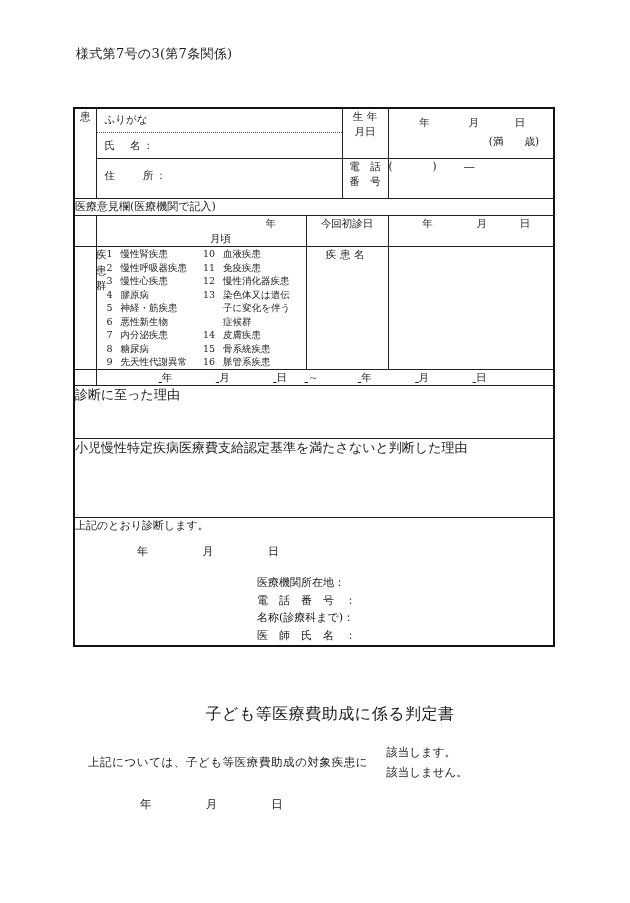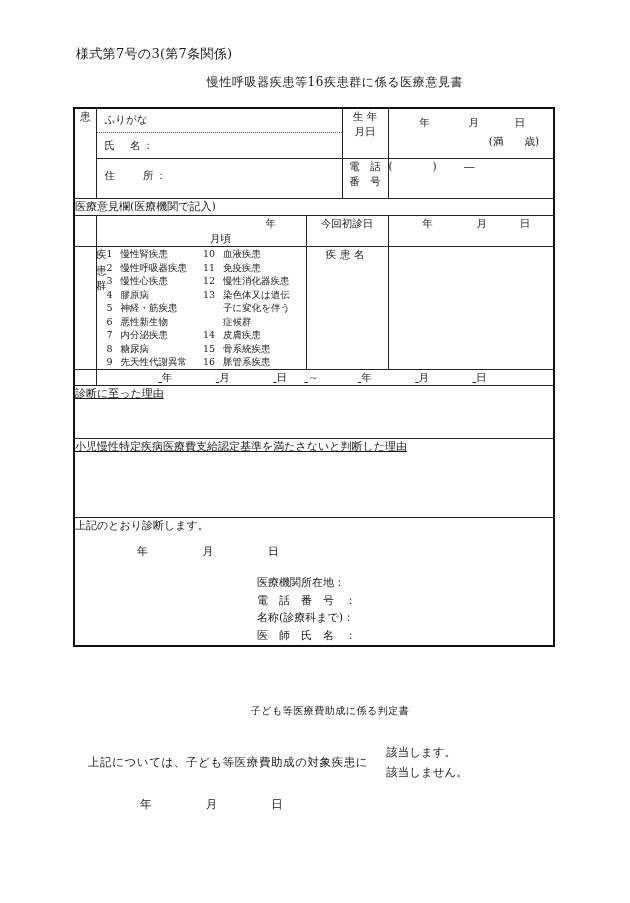--- a/index.html
+++ b/index.html
@@ -199,22 +199,21 @@
   }
   .stay-value {
     padding: 5px 0 5px 0;
     text-align: left;
     vertical-align: middle;
     text-decoration: underline;
   }
 
   .freetext {
     padding: 6px 8px;
-    font-size: 11px;
-    text-decoration: underline;
+    font-size: 13px;
   }
   .h-reason1 { height: 52px; }
   .h-reason2 { height: 78px; }
 
   .cert-block {
     padding: 8px 8px 10px 8px;
     font-size: 11px;
     height: 128px;
     box-sizing: border-box;
     position: relative;
@@ -230,21 +229,21 @@
     line-height: 1.62;
   }
 
   
   .sub-title {
     position: absolute;
     left: 0;
     top: 704px;
     width: 630px;
     text-align: center;
-    font-size: 10px;
+    font-size: 16px;
     letter-spacing: 0.5px;
     padding-left: 30px;
     box-sizing: border-box;
   }
   .judge-row {
     position: absolute;
     left: 88px;
     top: 742px;
     width: 460px;
     font-size: 11.5px;
@@ -287,21 +286,20 @@
     text-align: center;
     vertical-align: middle;
   }
 </style>
 </head>
 <body>
 
 <div class="page">
 
   <div class="form-code">様式第7号の3(第7条関係)</div>
-  <div class="doc-title">慢性呼吸器疾患等16疾患群に係る医療意見書</div>
 
   <table class="main-table">
     <colgroup>
       <col style="width:22px">
       <col style="width:210px">
       <col style="width:36px">
       <col style="width:46px">
       <col style="width:166px">
     </colgroup>
     <tbody>

